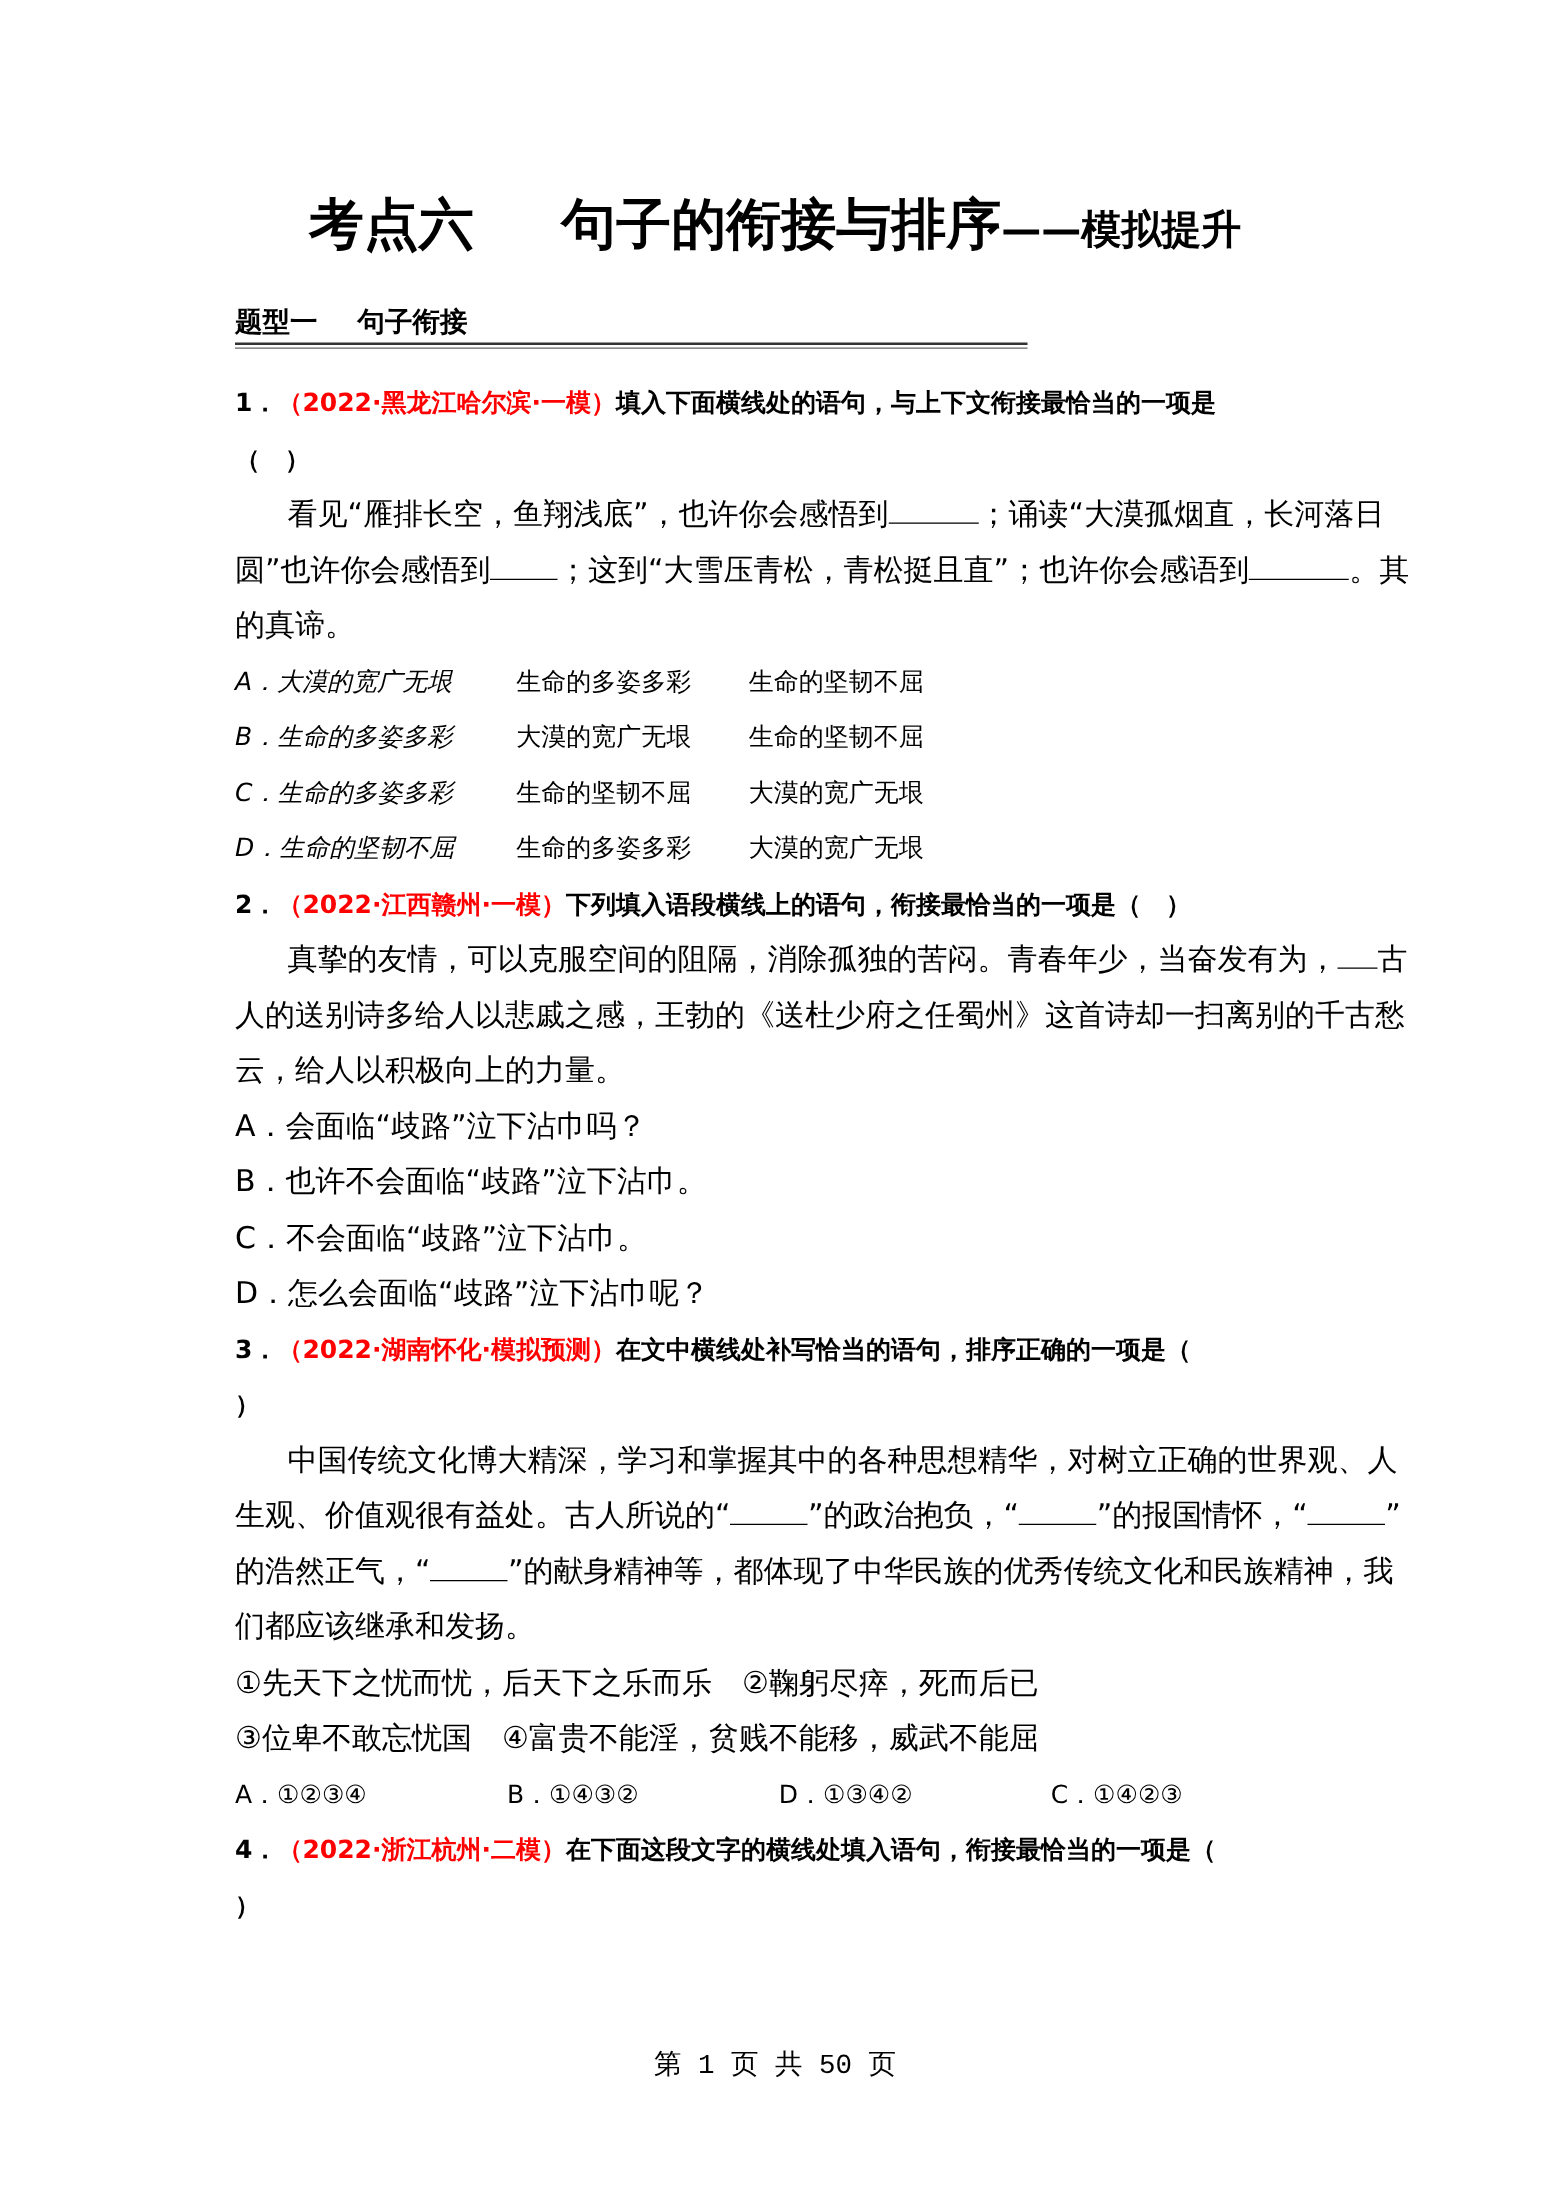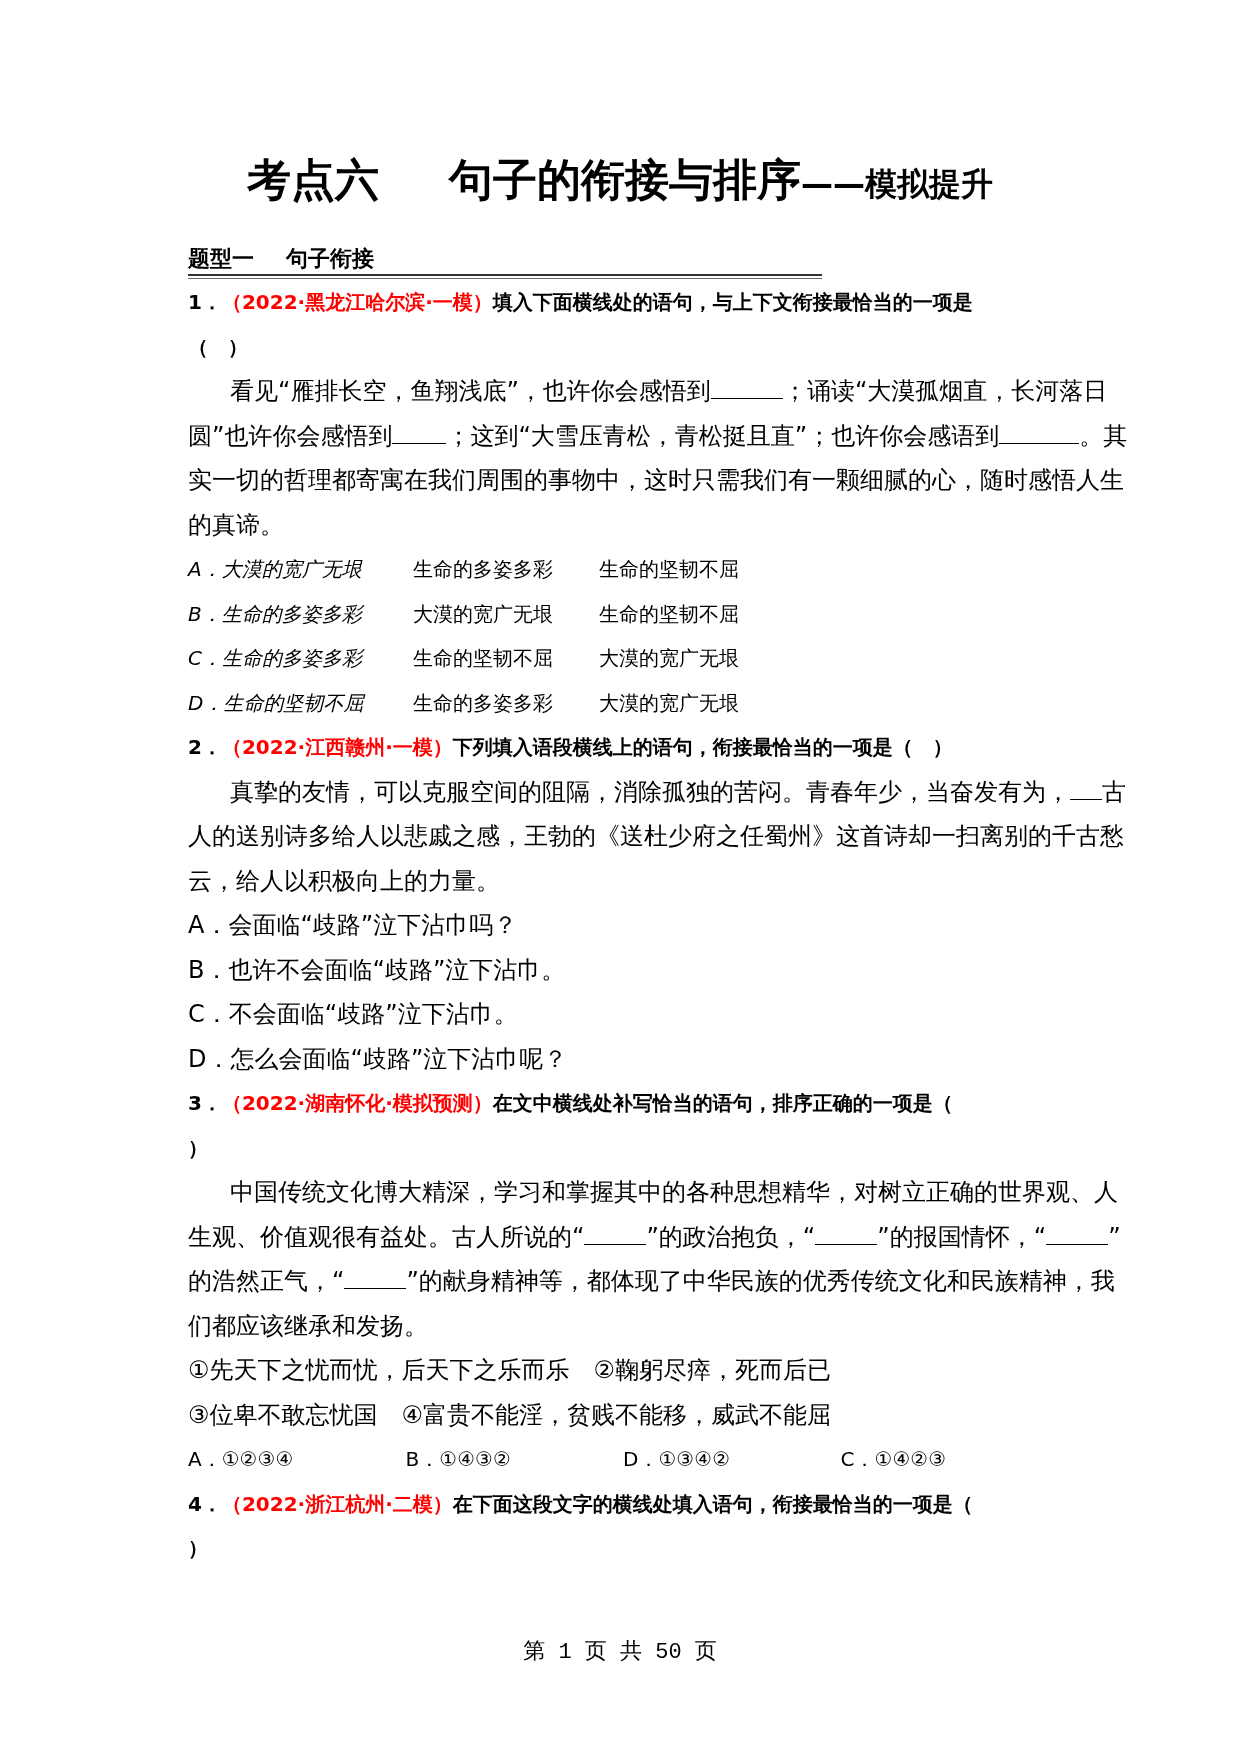--- a/index.html
+++ b/index.html
@@ -8,21 +8,21 @@
   .page { position: absolute; left: 0; top: 0; width: 1240px; height: 1754px; }
   .title { position: absolute; top: 150px; left: 0; width: 1240px; text-align: center;
            font-weight: bold; font-size: 44px; line-height: 60px; letter-spacing: 0px; }
   .title .sub { font-size: 32px; }
   .title .gap { display: inline-block; width: 70px; }
   .section { position: absolute; left: 188px; top: 244px; width: 634px; height: 34px; }
   .section .label { font-weight: bold; font-size: 22px; line-height: 30px; }
   .section .label .gap { display: inline-block; width: 32px; }
   .section .rule1 { position: absolute; left: 0; top: 30px; width: 634px; height: 2px; background: #333; }
   .section .rule2 { position: absolute; left: 0; top: 34px; width: 634px; height: 1px; background: #666; }
-  .content { position: absolute; left: 188px; top: 280px; width: 870px; }
+  .content { position: absolute; left: 188px; top: 300px; width: 870px; }
   .line { font-size: 24px; line-height: 44.5px; white-space: nowrap; }
   .qhead { font-weight: bold; font-size: 20px; line-height: 44.5px; }
   .src { color: #ff0000; font-weight: bold; }
   .indent { padding-left: 42px; }
   .blank { display: inline-block; border-bottom: 1.5px solid #000; height: 18px; vertical-align: baseline; }
   .opt-row { display: flex; font-size: 20px; line-height: 44.5px; white-space: nowrap; }
   .opt-row .c0 { width: 225px; font-style: italic; }
   .opt-row .c1 { width: 186px; }
   .opt-row .c2 { width: 186px; }
   .opt-grid4 { display: flex; font-size: 20px; line-height: 44.5px; }
@@ -49,21 +49,20 @@
 
   <div class="content">
 
     <div>
       <div class="qhead">
         <span>1．</span><span class="src">（2022·黑龙江哈尔滨·一模）</span><span>填入下面横线处的语句，与上下文衔接最恰当的一项是</span>
       </div>
       <div class="qhead">（　）</div>
       <div class="line indent"><span>看见“雁排长空，鱼翔浅底”，也许你会感悟到</span><span class="blank" style="width:72px"></span><span>；诵读“大漠孤烟直，长河落日</span></div>
       <div class="line"><span>圆”也许你会感悟到</span><span class="blank" style="width:54px"></span><span>；这到“大雪压青松，青松挺且直”；也许你会感语到</span><span class="blank" style="width:80px"></span><span>。其</span></div>
-      <div class="line">实一切的哲理都寄寓在我们周围的事物中，这时只需我们有一颗细腻的心，随时感悟人生</div>
       <div class="line">的真谛。</div>
       <div class="opt-row">
           <span class="c0"><span>A．</span><span>大漠的宽广无垠</span></span>
           <span class="c1">生命的多姿多彩</span>
           <span class="c2">生命的坚韧不屈</span>
         </div>
       <div class="opt-row">
           <span class="c0"><span>B．</span><span>生命的多姿多彩</span></span>
           <span class="c1">大漠的宽广无垠</span>
           <span class="c2">生命的坚韧不屈</span>

